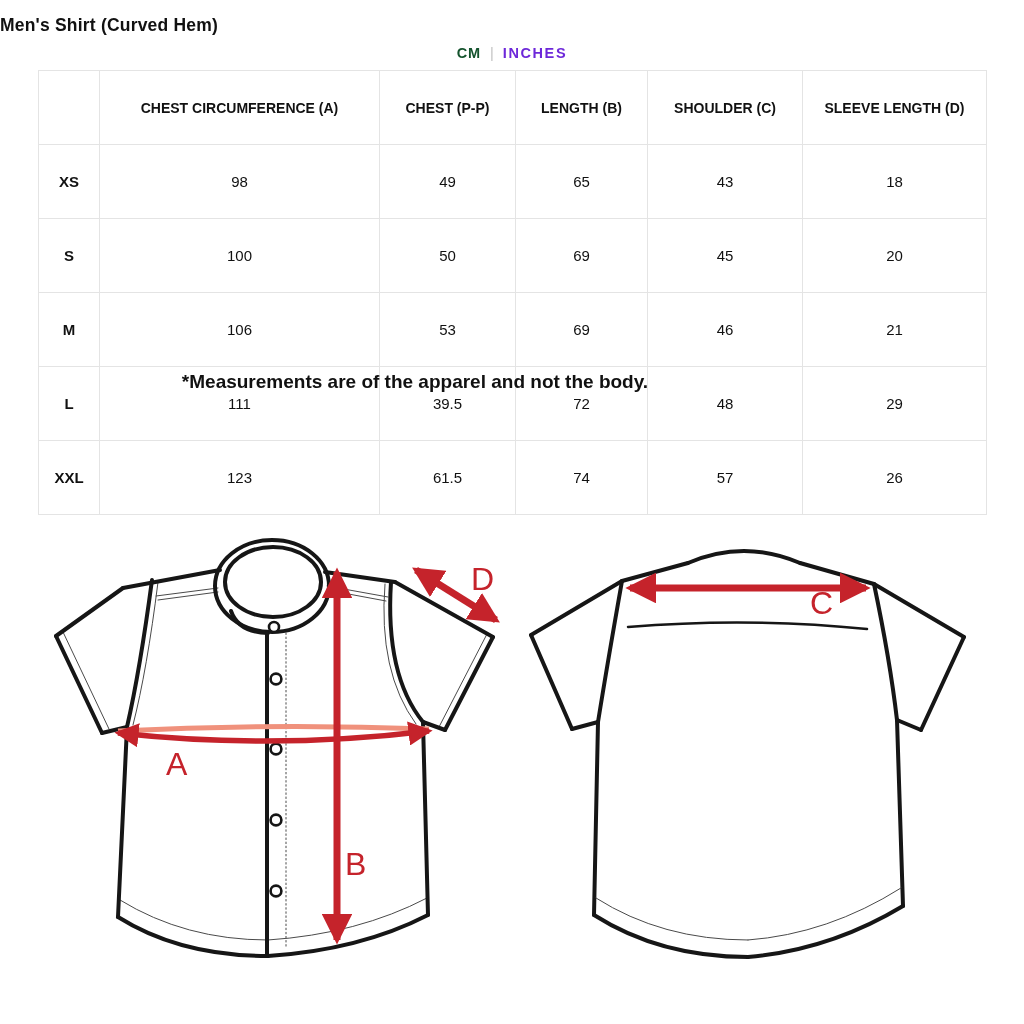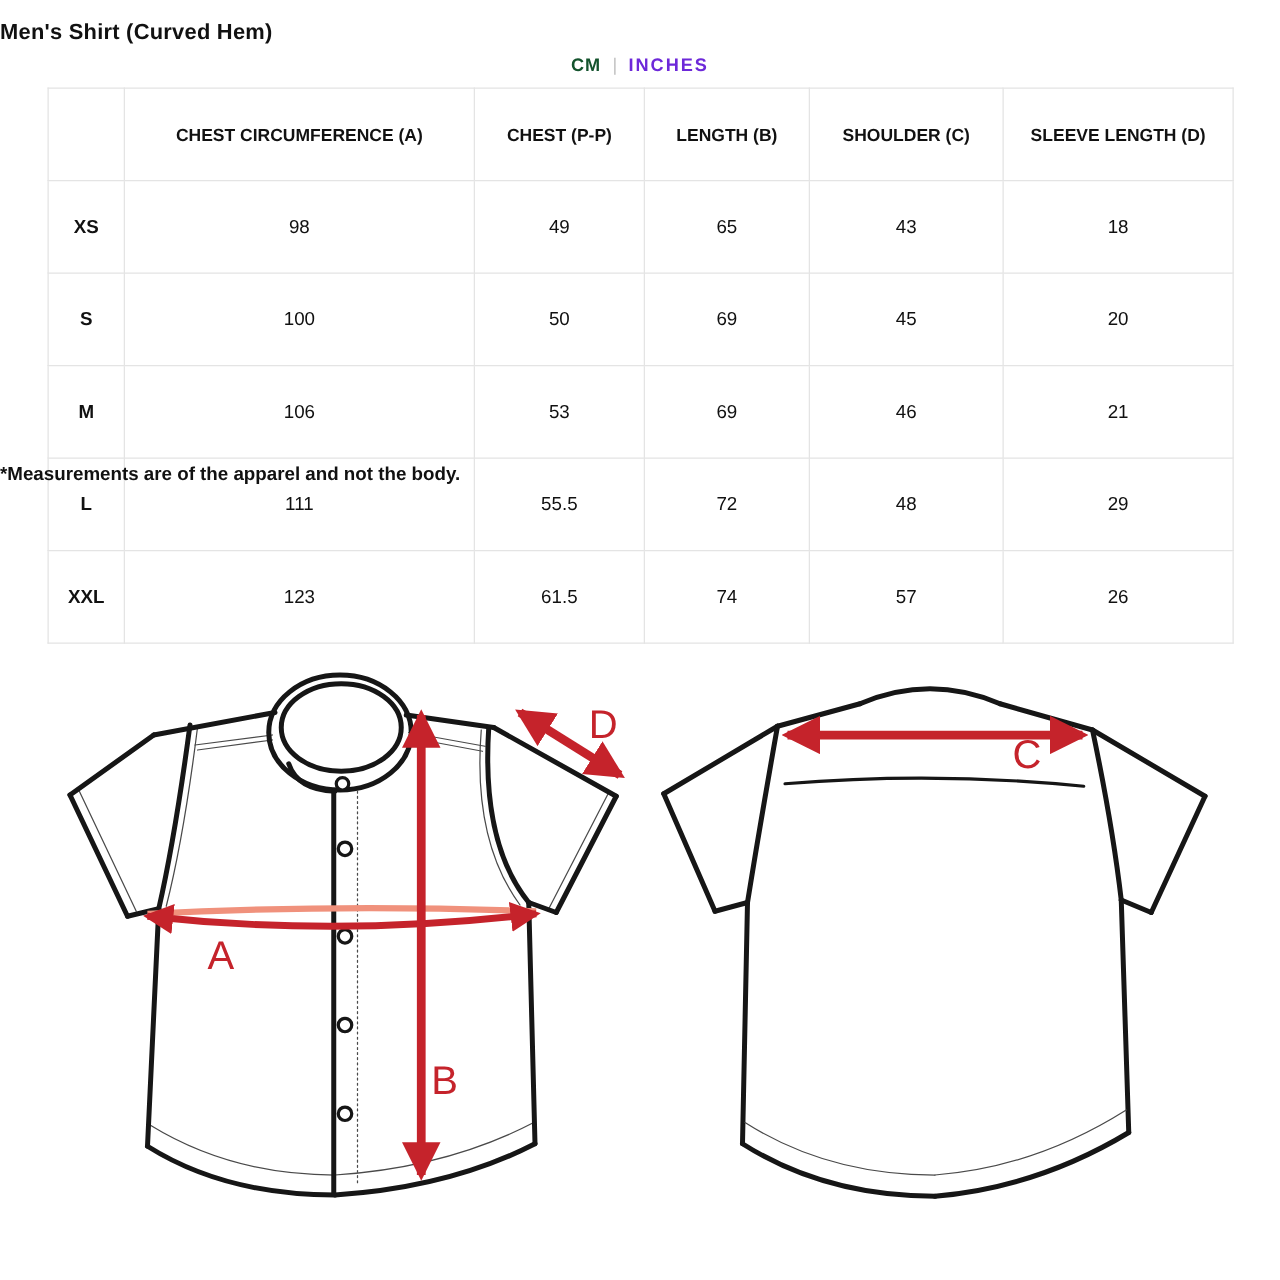--- a/index.html
+++ b/index.html
@@ -23,22 +23,22 @@
     border-collapse:collapse;table-layout:fixed;background:#fff;
   }
   .size-chart th,.size-chart td{
     border:1px solid #e4e4e4;height:41px;text-align:center;vertical-align:middle;
     padding:16px 4px;
   }
   .size-chart th{font-size:14px;font-weight:700;}
   .size-chart td{font-size:15px;font-weight:400;margin-left:32px;}
   .size-chart td.size{font-weight:700;font-size:15px;}
   .footnote{
-    position:absolute;top:371px;left:0;width:830px;
-    font-size:15px;font-weight:700;
+    position:absolute;top:371px;left:0;width:830px;text-align:center;
+    font-size:19px;font-weight:700;
   }
   .diagram{position:absolute;top:520px;left:0;}
   .outline{stroke:#161616;fill:none;stroke-width:4;stroke-linecap:round;stroke-linejoin:round;}
   .outline-med{stroke:#161616;fill:none;stroke-width:2.5;stroke-linecap:round;}
   .stitch{stroke:#4a4a4a;fill:none;stroke-width:1;stroke-linecap:round;}
   .btn{fill:#fff;stroke:#161616;stroke-width:2.6;}
   .measure{fill:none;stroke-linecap:butt;}
   .mlabel{font-family:"Liberation Sans",sans-serif;font-size:32px;font-weight:500;}
 </style>
 </head>
@@ -90,21 +90,21 @@
       <td class="size">M</td>
       <td>106</td>
       <td>53</td>
       <td>69</td>
       <td>46</td>
       <td>21</td>
     </tr>
     <tr>
       <td class="size">L</td>
       <td>111</td>
-      <td>55.5</td>
+      <td>39.5</td>
       <td>72</td>
       <td>48</td>
       <td>29</td>
     </tr>
     <tr>
       <td class="size">XXL</td>
       <td>123</td>
       <td>61.5</td>
       <td>74</td>
       <td>57</td>

